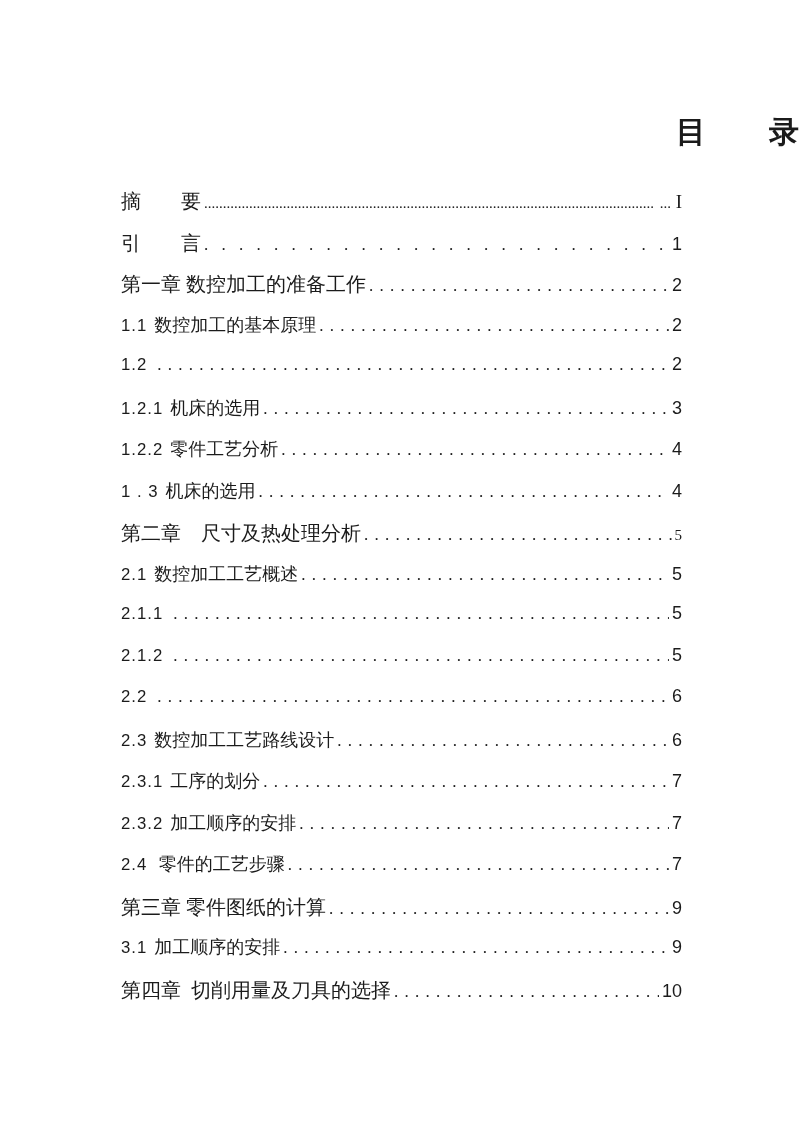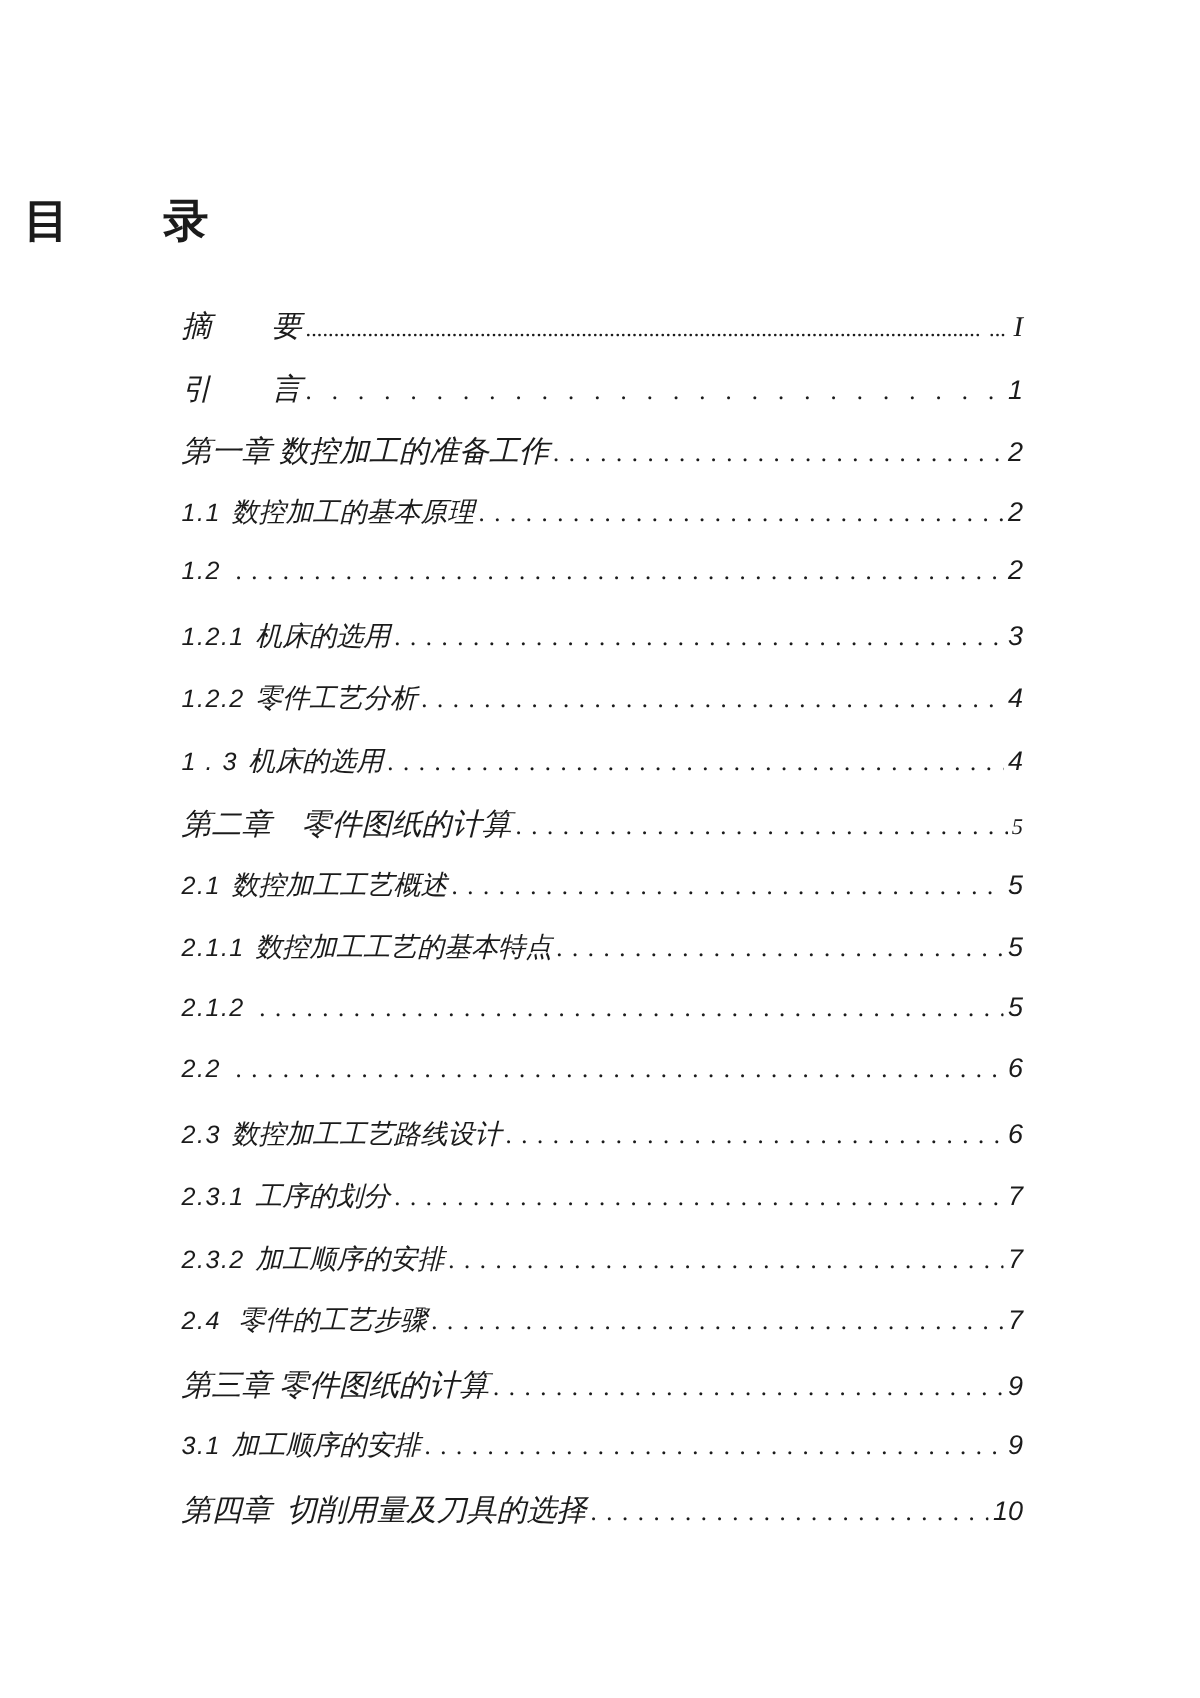--- a/index.html
+++ b/index.html
@@ -10,39 +10,38 @@
     font-family: "Liberation Serif", "DejaVu Serif", serif;
     color: #1b1b1b;
   }
   .doc-page {
     position: relative;
     width: 800px; height: 1132px;
     background: #ffffff;
     box-sizing: border-box;
   }
   .doc-title {
-    margin: 16px;
+    margin: 0;
     padding-top: 112px;
-    text-align: left;
+    text-align: right;
     font-size: 30px;
     font-weight: bold;
     line-height: 40px;
     letter-spacing: 1px;
     white-space: pre;
   }
   .toc-list {
     margin: 26px 118px 0 121px;
   }
   .toc-row {
     display: flex;
     align-items: baseline;
     height: 41.5px;
     padding-top: 10px;
     box-sizing: border-box;
-    font-style: italic;
   }
   .toc-row.chapter { font-size: 20px; }
   .toc-row.sub     { font-size: 18px; }
   .toc-num {
     font-family: "Liberation Sans", sans-serif;
     font-size: 0.93em;
     letter-spacing: 1px;
     margin-right: 7px;
     white-space: pre;
   }
@@ -123,33 +122,32 @@
         <span class="toc-leader spaced">. . . . . . . . . . . . . . . . . . . . . . . . . . . . . . . . . . . . . . . . . . . . . . . . . . . . . . . . . . . . . . . . . . . . . . . . . . . . . . . . . . . . . . . . . . . . . . . . . . . . . . . . . . . . . . . . . . . . . . . . . . . . . . . . . . . . . . . . . . . . . . . . . . . . . . . . . . . . . . . . </span>
         <span class="toc-page sans">4</span>
       </div>
       <div class="toc-row sub">
         <span class="toc-num">1 . 3</span>
         <span class="toc-label">机床的选用</span>
         <span class="toc-leader spaced">. . . . . . . . . . . . . . . . . . . . . . . . . . . . . . . . . . . . . . . . . . . . . . . . . . . . . . . . . . . . . . . . . . . . . . . . . . . . . . . . . . . . . . . . . . . . . . . . . . . . . . . . . . . . . . . . . . . . . . . . . . . . . . . . . . . . . . . . . . . . . . . . . . . . . . . . . . . . . . . . </span>
         <span class="toc-page sans">4</span>
       </div>
       <div class="toc-row chapter">
-        <span class="toc-label">第二章　零件图纸的计算</span>
+        <span class="toc-label">第二章　尺寸及热处理分析</span>
         <span class="toc-leader spaced">. . . . . . . . . . . . . . . . . . . . . . . . . . . . . . . . . . . . . . . . . . . . . . . . . . . . . . . . . . . . . . . . . . . . . . . . . . . . . . . . . . . . . . . . . . . . . . . . . . . . . . . . . . . . . . . . . . . . . . . . . . . . . . . . . . . . . . . . . . . . . . . . . . . . . . . . . . . . . . . . </span>
         <span class="toc-page serif-small">5</span>
       </div>
       <div class="toc-row sub">
         <span class="toc-num">2.1</span>
         <span class="toc-label">数控加工工艺概述</span>
         <span class="toc-leader spaced">. . . . . . . . . . . . . . . . . . . . . . . . . . . . . . . . . . . . . . . . . . . . . . . . . . . . . . . . . . . . . . . . . . . . . . . . . . . . . . . . . . . . . . . . . . . . . . . . . . . . . . . . . . . . . . . . . . . . . . . . . . . . . . . . . . . . . . . . . . . . . . . . . . . . . . . . . . . . . . . . </span>
         <span class="toc-page sans">5</span>
       </div>
       <div class="toc-row sub">
         <span class="toc-num">2.1.1</span>
-        <span class="toc-label">数控加工工艺的基本特点</span>
         <span class="toc-leader spaced">. . . . . . . . . . . . . . . . . . . . . . . . . . . . . . . . . . . . . . . . . . . . . . . . . . . . . . . . . . . . . . . . . . . . . . . . . . . . . . . . . . . . . . . . . . . . . . . . . . . . . . . . . . . . . . . . . . . . . . . . . . . . . . . . . . . . . . . . . . . . . . . . . . . . . . . . . . . . . . . . </span>
         <span class="toc-page sans">5</span>
       </div>
       <div class="toc-row sub">
         <span class="toc-num">2.1.2</span>
         <span class="toc-leader spaced">. . . . . . . . . . . . . . . . . . . . . . . . . . . . . . . . . . . . . . . . . . . . . . . . . . . . . . . . . . . . . . . . . . . . . . . . . . . . . . . . . . . . . . . . . . . . . . . . . . . . . . . . . . . . . . . . . . . . . . . . . . . . . . . . . . . . . . . . . . . . . . . . . . . . . . . . . . . . . . . . </span>
         <span class="toc-page sans">5</span>
       </div>
       <div class="toc-row sub">
         <span class="toc-num">2.2</span>

